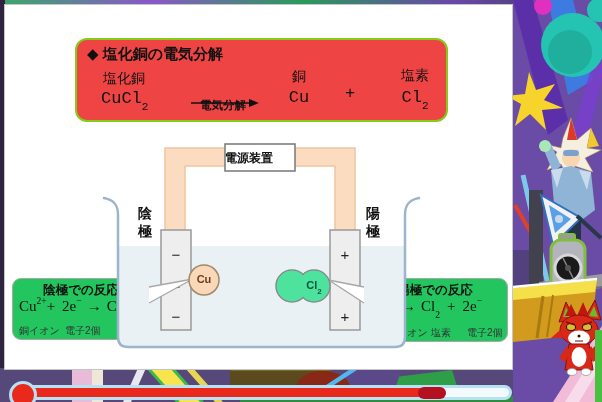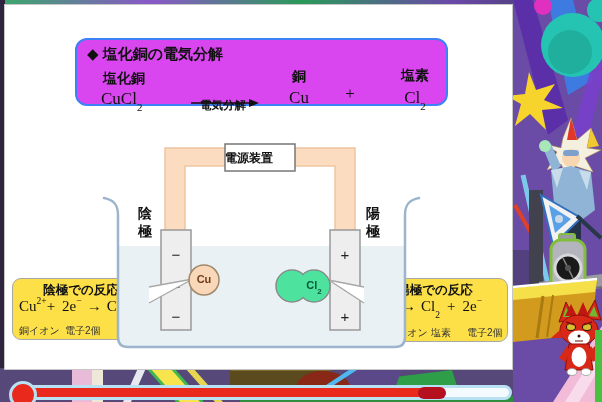--- a/index.html
+++ b/index.html
@@ -10,30 +10,30 @@
   .bg-top{left:0;top:0;width:602px;height:4px;z-index:0;
           background:linear-gradient(90deg,#3aa86a,#8a58c8 25%,#2a9a5a 50%,#6a48a8 75%,#3a3a5a);}
   .bg-left{left:0;top:0;width:5px;height:402px;z-index:0;background:#2e2440;}
   .bg-bottom{left:0;top:368px;z-index:0;}
   .bg-right{left:513px;top:0;z-index:1;}
   
   .slide{left:4px;top:4px;width:509px;height:366px;background:#ffffff;border:1px solid #c6c6c6;
          box-sizing:border-box;z-index:1;}
   .slide-title{left:12px;top:14px;font-size:13px;font-weight:bold;color:#111;z-index:2;letter-spacing:.5px;}
   
-  .summary-box{left:75px;top:38px;width:373px;height:68px;background:#d946ef;border:2px solid #3b82f6;
+  .summary-box{left:75px;top:38px;width:373px;height:84px;background:#ef4444;border:2px solid #84cc16;
                border-radius:12px;z-index:2;box-sizing:border-box;}
   .summary-heading{position:absolute;left:10px;top:5px;font-size:15px;font-weight:bold;color:#111;}
-  .chem-name{position:absolute;font-size:14px;font-weight:bold;color:#111;}
-  .formula{position:absolute;font-family:Liberation Serif, serif;font-size:17px;color:#111;}
+  .chem-name{position:absolute;font-size:14px;font-weight:normal;color:#111;}
+  .formula{position:absolute;font-family:Liberation Mono, monospace;font-size:17px;color:#111;}
   .formula sub{font-size:11px;position:relative;bottom:-3px;}
   .process-label{position:absolute;font-size:11.5px;font-weight:bold;color:#111;text-align:center;margin-top:20px;}
   .ctr{text-align:center;}
   
-  .callout{background:#fde047;border:1.5px solid #a8a8a8;border-radius:9px;z-index:2;box-sizing:border-box;padding-left:40px;}
+  .callout{background:#22c55e;border:1.5px solid #a8a8a8;border-radius:9px;z-index:2;box-sizing:border-box;padding-left:40px;}
   .callout-title{position:absolute;left:0;top:3px;width:100%;text-align:center;
                  font-size:12.5px;font-weight:bold;color:#111;}
   .callout-eq{position:absolute;top:18px;font-family:"Liberation Serif","DejaVu Serif",serif;
               font-size:15px;color:#111;white-space:nowrap;}
   .callout-eq sup{font-size:9.5px;position:relative;top:-1px;}
   .callout-eq sub{font-size:9.5px;position:relative;bottom:-3px;}
   .callout-eq .gap{margin-left:7px;}
   .callout-eq .arrow{font-weight:bold;margin:0 5px;}
   .mini{position:absolute;font-size:10px;color:#333;white-space:nowrap;}
   

